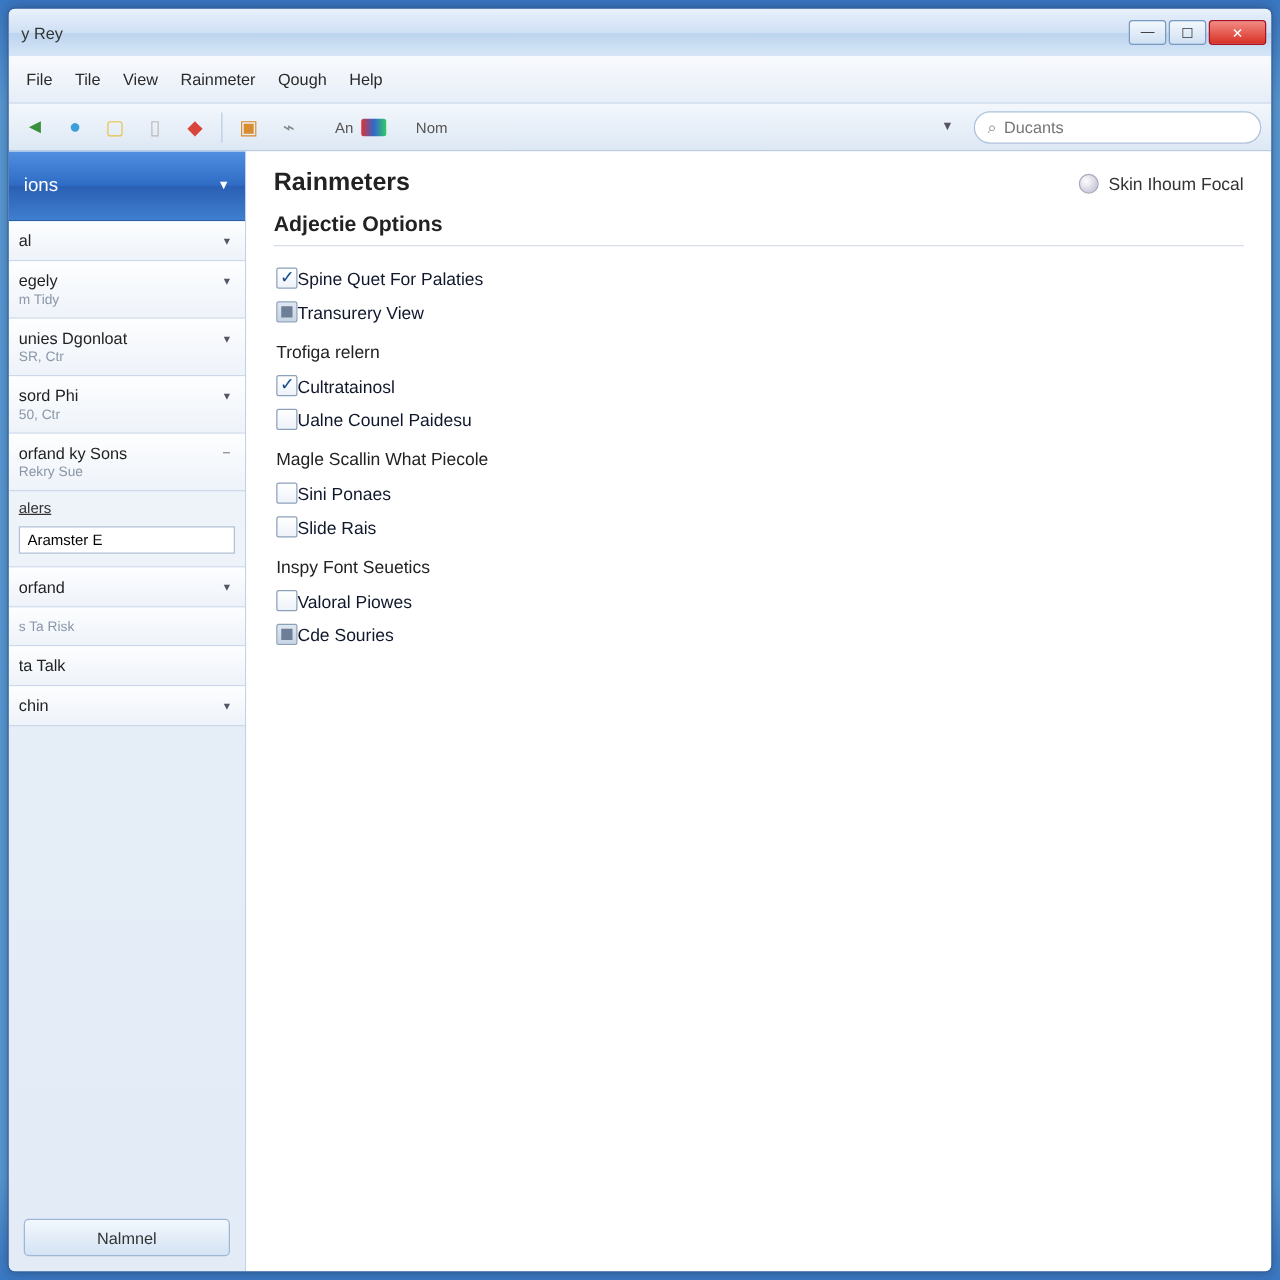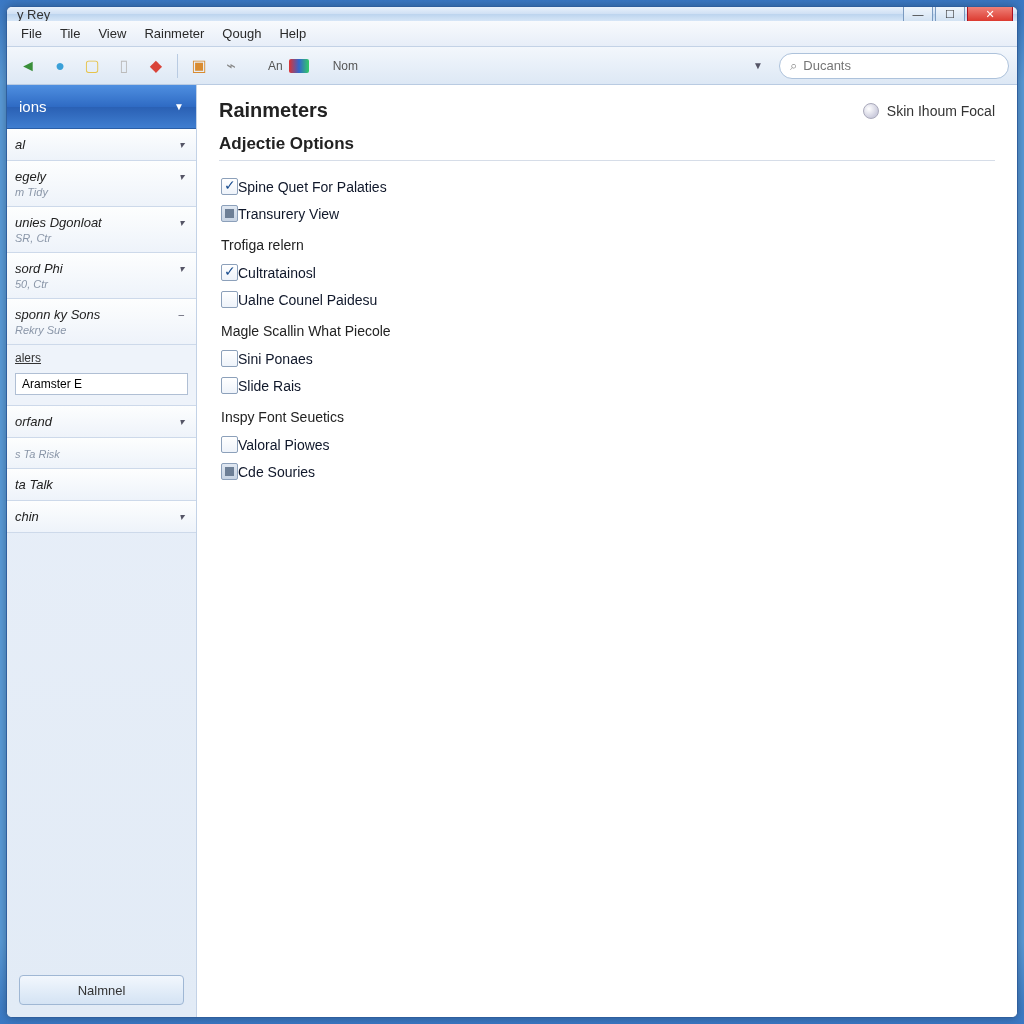--- a/index.html
+++ b/index.html
@@ -12,40 +12,40 @@
     width: 100%; height: 100%;
     background: #f4f6fa;
     border: 1px solid #2f5f9e;
     border-radius: 6px;
     display: flex; flex-direction: column;
     overflow: hidden;
     box-shadow: 0 0 10px rgba(0,0,0,.3);
   }
   
   .titlebar {
-    height: 14px;
+    height: 38px;
     background: linear-gradient(to bottom, #e9f1fb 0%, #cfe0f4 50%, #bcd4ee 51%, #d6e6f7 100%);
     display: flex; align-items: center; justify-content: space-between;
     padding: 0 4px 0 10px;
     font-size: 13px; color: #333;
   }
   .win-buttons { display: flex; gap: 2px; }
   .win-btn {
     width: 30px; height: 20px;
     border: 1px solid #7a9ac0;
     border-radius: 3px;
     background: linear-gradient(to bottom, #f3f8fd, #cfe0f2);
     display: flex; align-items: center; justify-content: center;
     font-size: 11px; color: #333;
     cursor: pointer;
   }
   .win-btn.close { background: linear-gradient(to bottom, #f28b82, #d93025); color: #fff; border-color: #a12; width: 46px; }
   
   .menubar {
-    height: 26px;
+    height: 38px;
     background: linear-gradient(to bottom, #f8fafd, #e7eef8);
     border-bottom: 1px solid #c3d2e6;
     display: flex; align-items: center; gap: 18px;
     padding: 0 14px;
     font-size: 13px; color: #2a2a2a;
   }
   .menubar span { cursor: pointer; }
   
   .toolbar {
     height: 38px;
@@ -77,36 +77,35 @@
   .body { flex: 1; display: flex; overflow: hidden; }
   
   .sidebar {
     width: 190px;
     background: linear-gradient(to bottom, #eaf0f9, #e2ebf6);
     border-right: 1px solid #c3d2e6;
     display: flex; flex-direction: column;
     overflow-y: auto;
   }
   .side-header {
-    height: 44px;
+    height: 56px;
     background: linear-gradient(to bottom, #4f8fe0 0%, #2f6bc4 50%, #2a60b4 51%, #3f7ed0 100%);
     color: #fff; font-size: 15px; font-weight: 500;
     display: flex; align-items: center; justify-content: space-between;
     padding: 0 12px;
     border-bottom: 1px solid #2a5fa8;
   }
   .side-header .caret { font-size: 10px; }
   .side-item {
     background: linear-gradient(to bottom, #fdfefe, #eef3fa);
     border-bottom: 1px solid #cdd9ea;
     padding: 8px 12px 8px 8px;
     display: flex; flex-direction: column;
     position: relative;
     cursor: pointer;
-    font-style: italic;
   }
   .side-item .row { display: flex; justify-content: space-between; align-items: center; }
   .side-item .title { font-size: 13px; color: #222; }
   .side-item .sub { font-size: 11px; color: #8a96a8; margin-top: 2px; }
   .side-item .caret { font-size: 10px; color: #556; }
   .side-section-label {
     font-size: 12px; color: #333; padding: 6px 8px 4px;
     background: #eef3fa;
     text-decoration: underline;
   }
@@ -245,21 +244,21 @@
       </div>
       <div class="side-item">
         <div class="row">
             <span class="title">sord Phi</span>
             <span class="caret">▾</span>
           </div>
         <span class="sub">50, Ctr</span>
       </div>
       <div class="side-item">
         <div class="row">
-            <span class="title">sponn ky Sons</span>
+            <span class="title">orfand ky Sons</span>
             <span class="caret">–</span>
           </div>
         <span class="sub">Rekry Sue</span>
       </div>
 
       <div class="side-section-label">alers</div>
       <div class="side-input-row">
         <input value="Aramster E" style="">
       </div>
 

